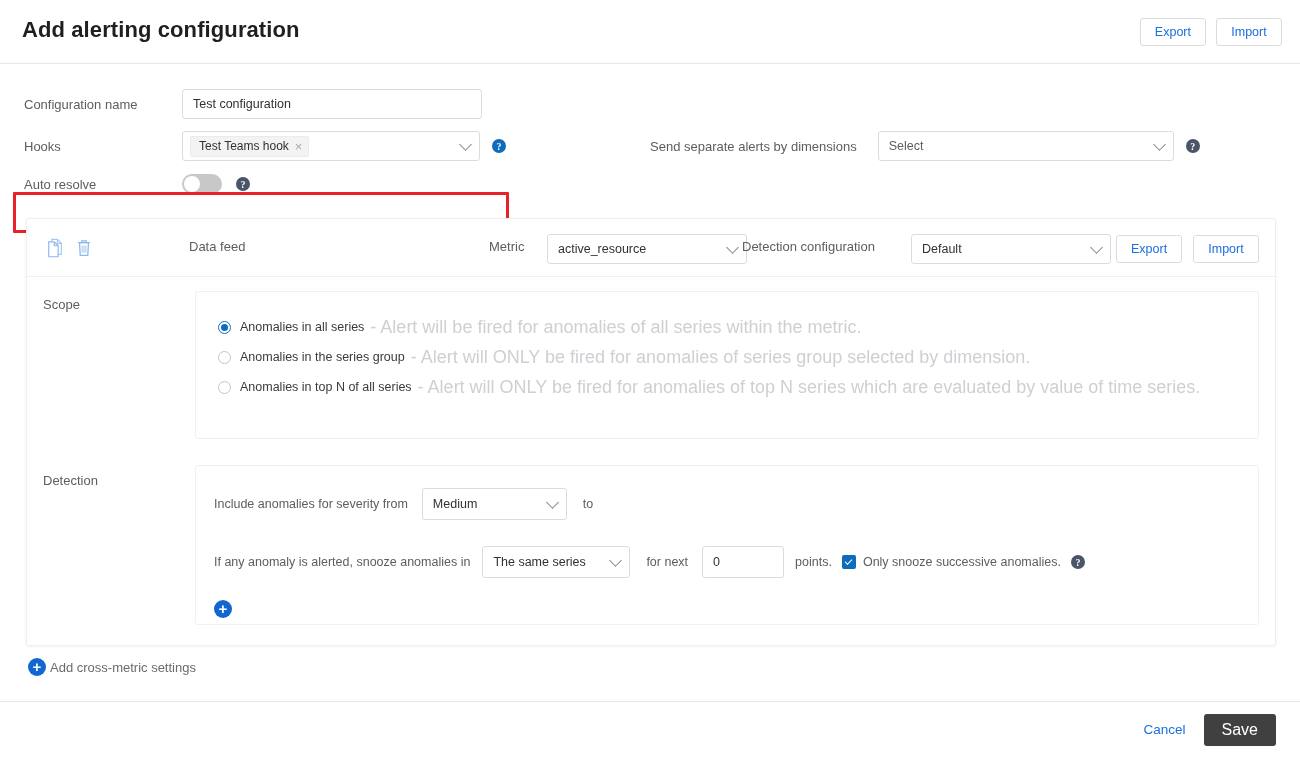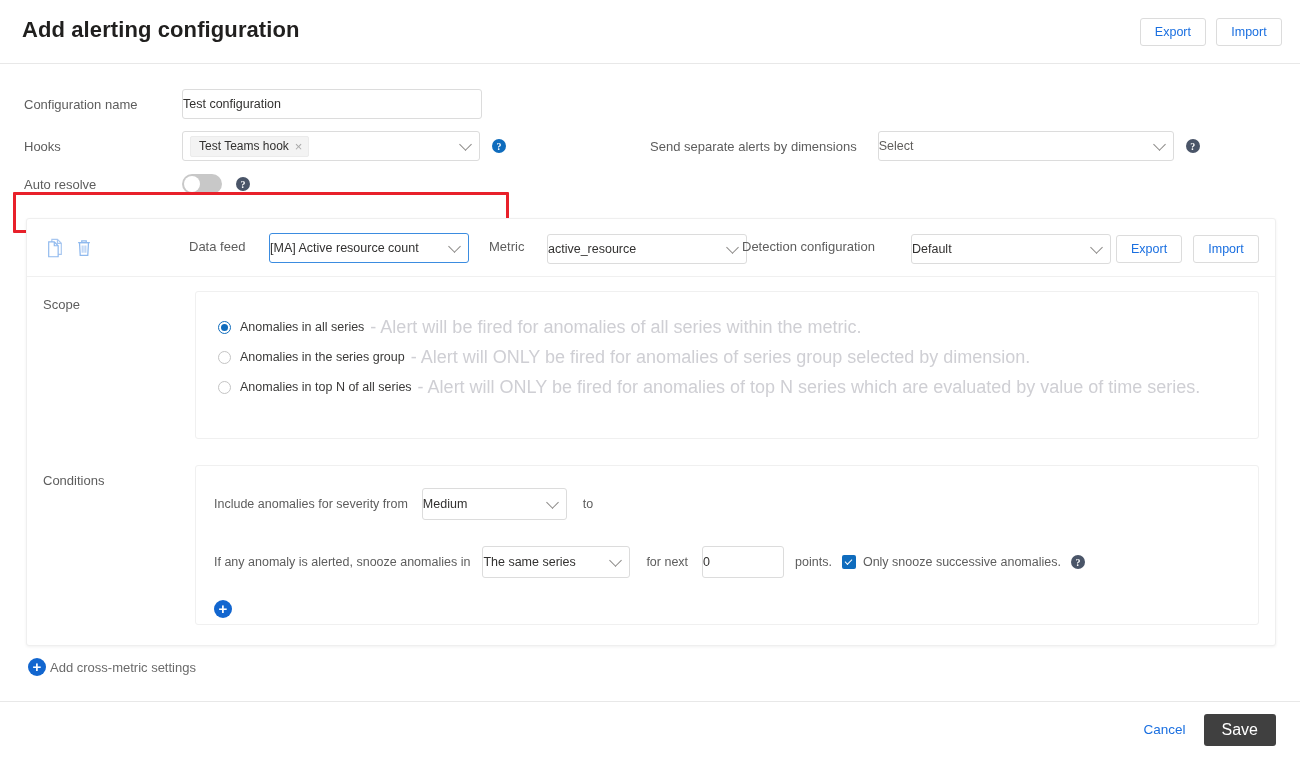--- a/index.html
+++ b/index.html
@@ -30,21 +30,21 @@
     cursor: pointer;
   }
 
   
   .form-top { position: absolute; left:0; top: 64px; width: 1300px; height: 146px; }
   .field-row { position: absolute; display: flex; align-items: center; }
   .lbl { color:#5d5d5d; font-size: 13px; }
 
   .txt-input, .sel-box {
     height: 30px; border: 1px solid #dcdcdc; border-radius: 3px; background: #fff;
-    font-size: 12.5px; color: #323130; padding: 0 0;
+    font-size: 12.5px; color: #323130; padding: 0 10px;
     display: flex; align-items: center;
   }
   .txt-input { }
   .sel-box { position: relative; padding-right: 28px; cursor: pointer; }
   .sel-box .caret {
     position: absolute; right: 9px; top: 50%; width: 9px; height: 9px;
     margin-top: -6px; border-right: 1.4px solid #8a8886; border-bottom: 1.4px solid #8a8886;
     transform: rotate(45deg);
   }
   .sel-box.placeholder { color: #605e5c; }
@@ -232,24 +232,20 @@
 
         <svg class="icon-btn" viewBox="0 0 20 22">
           <path d="M3.5 5h13" stroke="#8fb9ee" stroke-width="1.4" fill="none"></path>
           <path d="M7.5 5V3.2h5V5" stroke="#8fb9ee" stroke-width="1.4" fill="none"></path>
           <path d="M5 5h10l-.8 14.2H5.8z" fill="none" stroke="#8fb9ee" stroke-width="1.4"></path>
           <path d="M8 8.2v8M10 8.2v8M12 8.2v8" stroke="#aecbf3" stroke-width="1.2"></path>
         </svg>
       </div>
 
       <div class="lbl" style="position:absolute; left:162px; top:20px;">Data feed</div>
-      <div class="sel-box focused" style="position:absolute; left:242px; top:14px; width:200px;">
-        <span>[MA] Active resource count</span>
-        <span class="caret"></span>
-      </div>
 
       <div class="lbl" style="position:absolute; left:462px; top:20px;">Metric</div>
       <div class="sel-box" style="position:absolute; left:520px; top:15px; width:200px;">
         <span>active_resource</span>
         <span class="caret"></span>
       </div>
 
       <div class="lbl" style="position:absolute; left:715px; top:20px;">Detection configuration</div>
       <div class="sel-box" style="position:absolute; left:884px; top:15px; width:200px;">
         <span>Default</span>
@@ -282,21 +278,21 @@
           <div class="radio-line">
             <span class="radio"></span>
             <span class="radio-label">Anomalies in top N of all series</span>
             <span class="radio-desc">- Alert will ONLY be fired for anomalies of top N series which are evaluated by value of time series.</span>
           </div>
 
         </div>
       </div>
 
       <div class="section-row" style="margin-top:26px;">
-        <div class="section-lbl" style="padding-top:8px;">Conditions</div>
+        <div class="section-lbl" style="padding-top:8px;">Detection</div>
         <div class="panel cond-panel">
 
           <div class="cond-line">
             <span class="txt">Include anomalies for severity from</span>
             <div class="sel-box" style="width:145px; height:32px; margin-left:14px;">
               <span>Medium</span>
               <span class="caret"></span>
             </div>
             <span class="txt" style="margin-left:16px;">to</span>
           </div>

